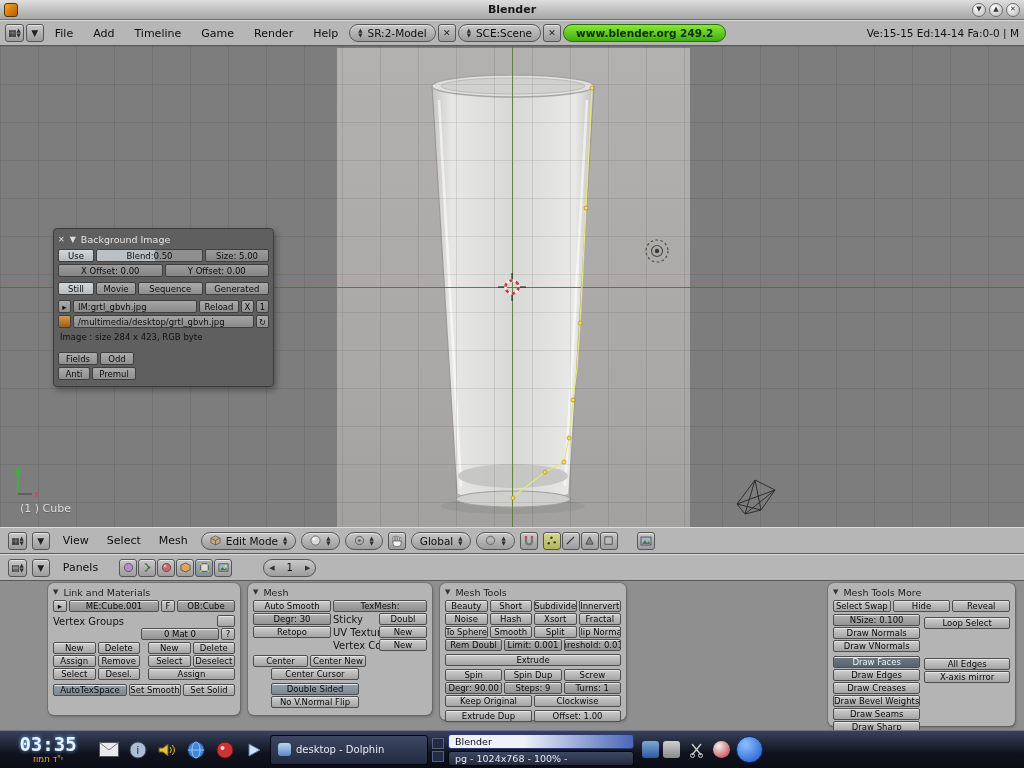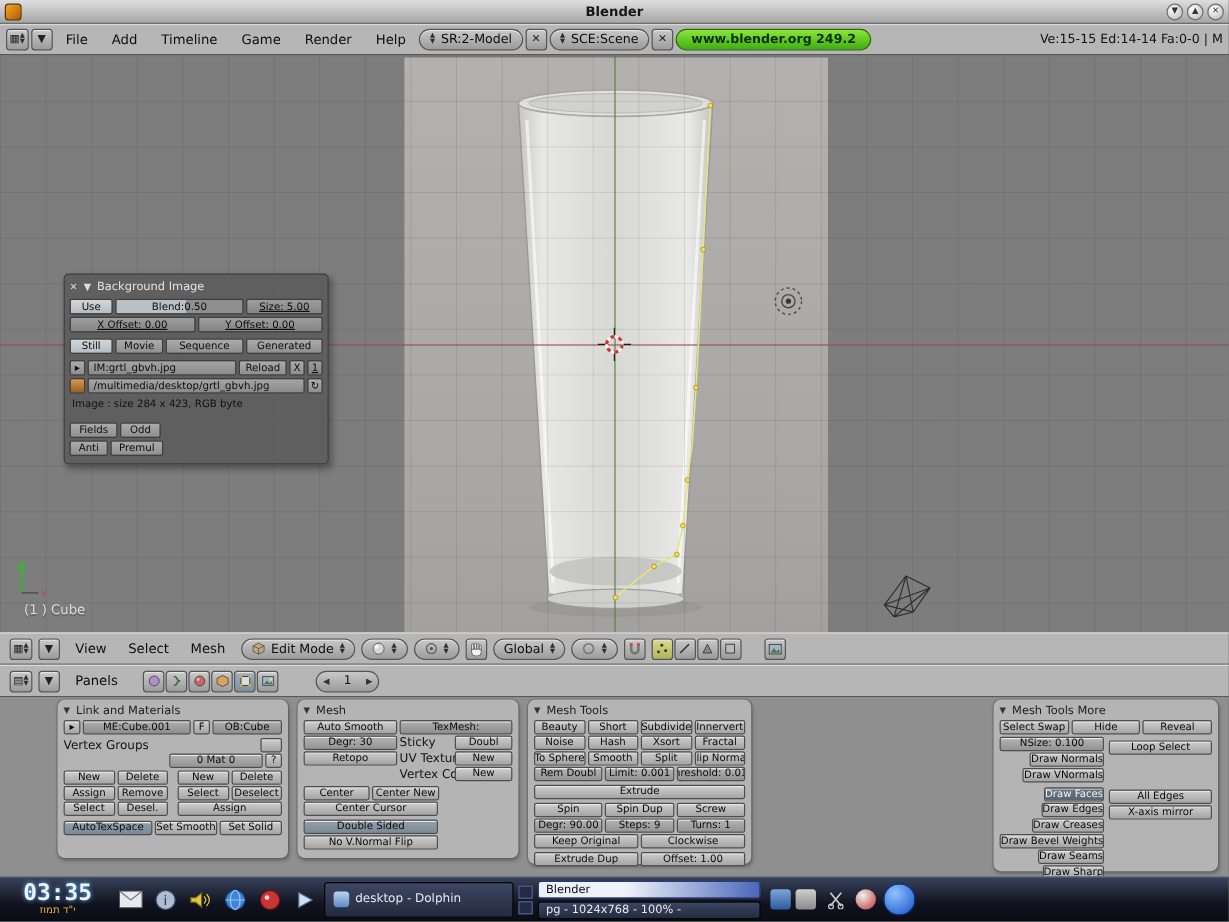--- a/index.html
+++ b/index.html
@@ -49,21 +49,21 @@
 
   
   .bgpanel{position:absolute;left:53px;top:182px;width:221px;background:rgba(92,92,92,0.93);
     border:1px solid #3c3c3c;border-radius:4px;padding:3px 4px 6px 4px;box-shadow:2px 3px 6px rgba(0,0,0,.35);}
   .bgp-head{display:flex;align-items:center;gap:5px;height:14px;margin-bottom:3px;color:#e2e2e2;font-size:9.5px;}
   .bgp-x,.bgp-col{font-size:8px;color:#ddd;}
   .bgp-row{display:flex;gap:2px;margin-top:2px;}
   .fbtn{height:13px;background:linear-gradient(#ababab,#8f8f8f);border:1px solid #3f3f3f;border-radius:2px;
     display:flex;align-items:center;justify-content:center;font-size:8.5px;color:#0c0c0c;white-space:nowrap;overflow:hidden;}
   .fbtn.lit{background:linear-gradient(#d3d7da,#b4bcc2);}
-  .fbtn.num{background:linear-gradient(#9d9d9d,#848484);text-decoration:underline;}
+  .fbtn.num{background:linear-gradient(#9d9d9d,#848484);}
   .fbtn.fieldd{background:linear-gradient(#a5a5a5,#8a8a8a);justify-content:flex-start;padding:0 4px;}
   .fbtn.slider{background:linear-gradient(to right,#b9c1c7 0 55%,#8f8f8f 55%);}
   .grow{flex:1;}
   .bgp-info{font-size:8.5px;color:#101010;margin:4px 0 10px 2px;}
   .w64{width:64px;} .w40{width:40px;} .w36{width:36px;} .w34{width:34px;} .w44{width:44px;}
   .w13{width:13px;} .w32{width:32px;}
   .imgicon{width:13px;height:13px;border:1px solid #3f3f3f;border-radius:2px;background:linear-gradient(#d89a4e,#9c5f1c);}
 
   
   .hbar{position:absolute;left:0;width:1024px;height:27px;background:#b6b6b6;
@@ -91,26 +91,26 @@
     white-space:nowrap;overflow:hidden;box-shadow:inset 0 1px 0 #e6e6e6;}
   .btn.num{background:linear-gradient(#b3b3b3,#949494);}
   .btn.fieldd{background:linear-gradient(#adadad,#8f8f8f);}
   .btn.pressed{background:linear-gradient(#93a1ad,#7b8995);}
   .btn.pressed-dark,.pressed-dark{background:linear-gradient(#6c7a87,#57636e) !important;color:#f1f1f1 !important;}
   .plabel{font-size:10px;color:#141414;display:flex;align-items:center;white-space:nowrap;}
   .cols{display:flex;gap:8px;margin-top:2px;}
   .col{flex:1;display:flex;flex-direction:column;gap:1px;}
   .col .prow{margin-top:0;}
   .sp{flex:0 0 auto;}
-  .w78{width:78px;} .w74{width:74px;} .w55{width:55px;} .w56{width:56px;} .w112{width:112px;} .w58{width:58px;} .w18{width:18px;} .w14{width:14px;} .w86{width:86px;}
+  .w78{width:78px;} .w74{width:74px;} .w55{width:55px;} .w56{width:56px;} .w112{width:88px;margin-left:18px;} .w58{width:58px;} .w18{width:18px;} .w14{width:14px;} .w86{width:86px;}
   .ptabs{display:flex;gap:1px;margin-bottom:3px;}
   .tab{height:15px;padding:0 10px;display:flex;align-items:center;font-size:9px;border:1px solid #585858;
     border-radius:5px 5px 0 0;background:#b4b4b4;border-bottom:none;color:#101010;}
   .tab.inactive{background:#9a9a9a;color:#3a3a3a;}
-  [data-list]{display:flex;gap:2px;align-items:flex-end;}
+  [data-list]{display:flex;gap:2px;}
   .listcol[data-list]{flex-direction:column;gap:1px;display:flex;}
   .listcol .btn{flex:0 0 auto;}
 
   
   .taskbar{position:absolute;left:0;top:730px;width:1024px;height:38px;
     background:linear-gradient(#39425c,#10131f 60%,#0a0c14);border-top:1px solid #6a7490;
     display:flex;align-items:center;padding:0 4px;gap:4px;}
   .clock{width:88px;text-align:center;line-height:1;}
   .clock .t{font-family:"DejaVu Sans Mono",monospace;font-weight:bold;font-size:19px;color:#e9f4ff;text-shadow:0 0 4px #6fb9ff;}
   .clock .d{font-size:8.5px;color:#efae3c;margin-top:1px;}

